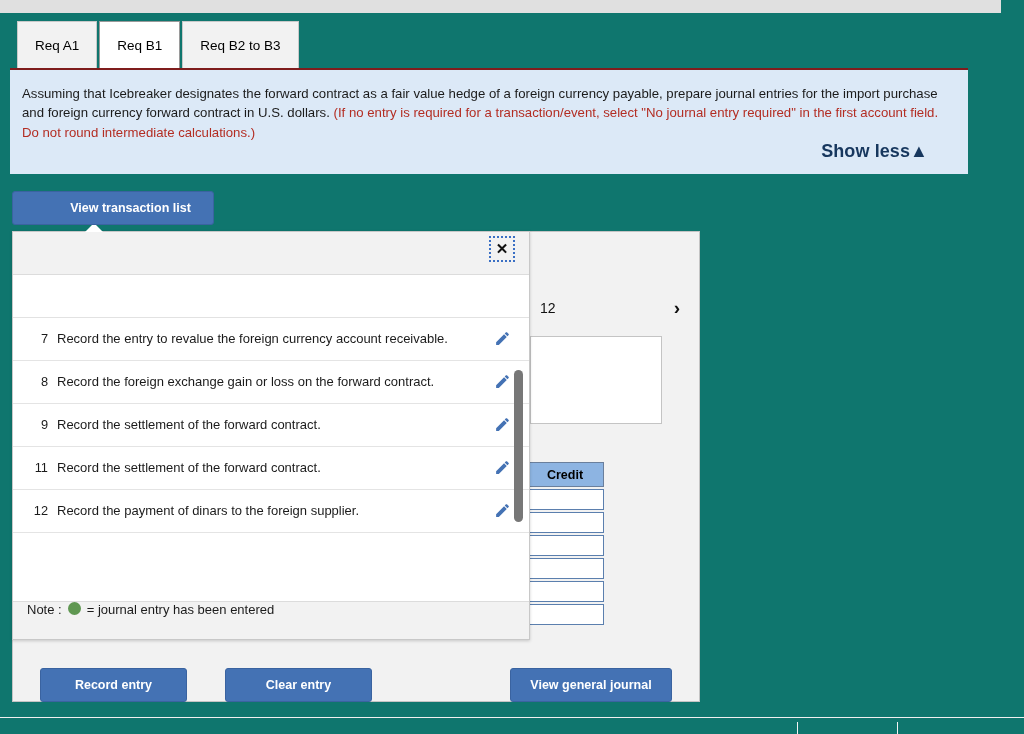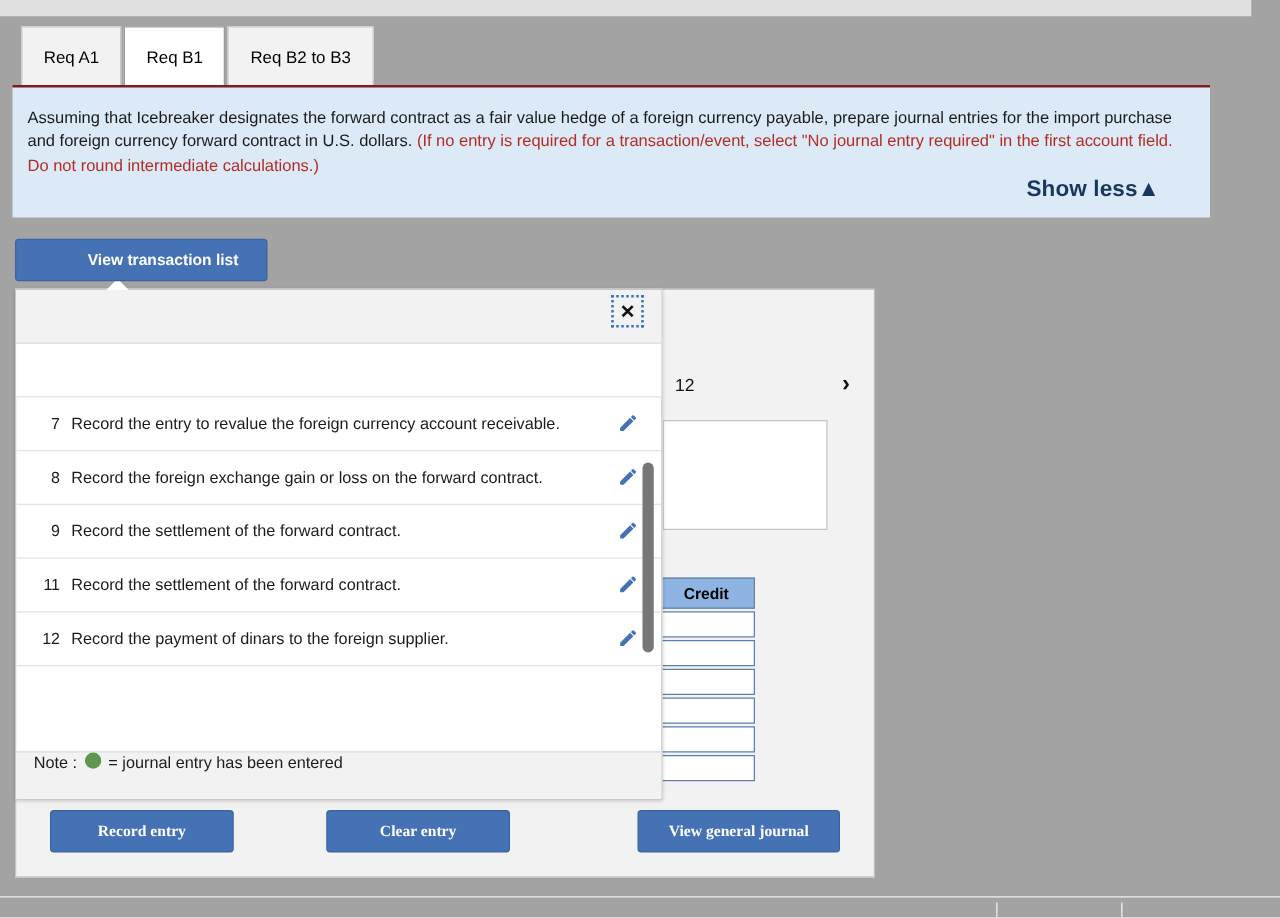--- a/index.html
+++ b/index.html
@@ -6,21 +6,21 @@
     margin: 0;
     padding: 0;
     background: #ffffff;
     font-family: "Liberation Sans", sans-serif;
   }
   #page {
     position: relative;
     width: 1024px;
     height: 734px;
     overflow: hidden;
-    background: #a3a3a3;
+    background: #0f766e;
   }
 
   
   .top-strip {
     position: absolute;
     left: 0; top: 0;
     width: 1001px; height: 13px;
     background: #e0e0e0;
   }
 
@@ -158,41 +158,40 @@
     height: 21px;
     margin-top: 2px;
     background: #ffffff;
     border: 1.5px solid #5b7fae;
     box-sizing: border-box;
   }
 
   
   .action-bar {
     position: absolute;
-    left: 12px; top: 648px;
+    left: 12px; top: 668px;
     width: 712px;
     height: 34px;
-    font-family: Liberation Serif, serif;
   }
   .abtn {
     position: absolute;
     height: 32px;
     background: #4472b4;
     border: 1px solid #3a63a0;
     border-radius: 3px;
     color: #fff;
     font-size: 12.5px;
     font-weight: bold;
     display: flex;
     align-items: center;
     justify-content: center;
     cursor: pointer;
   }
   .abtn.record { left: 28px;  width: 145px; }
-  .abtn.clear  { left: 213px; width: 145px; margin-left: 36px; }
+  .abtn.clear  { left: 213px; width: 145px; }
   .abtn.vgj    { left: 498px; width: 160px; }
 
   
   .popup {
     position: absolute;
     left: 12px; top: 231px;
     width: 518px;
     height: 409px;
     box-sizing: border-box;
     background: #ffffff;

